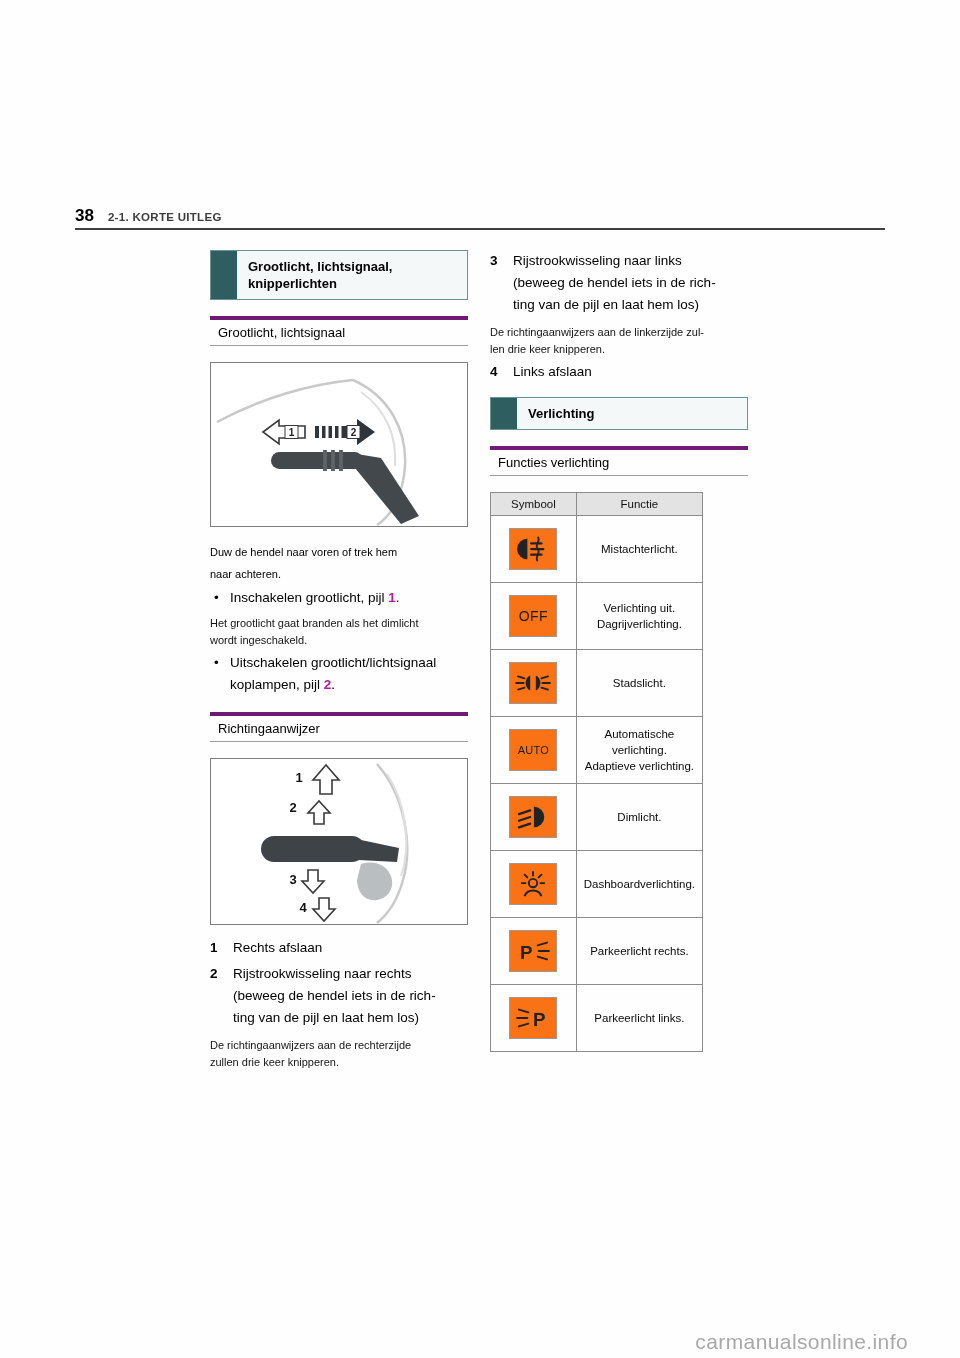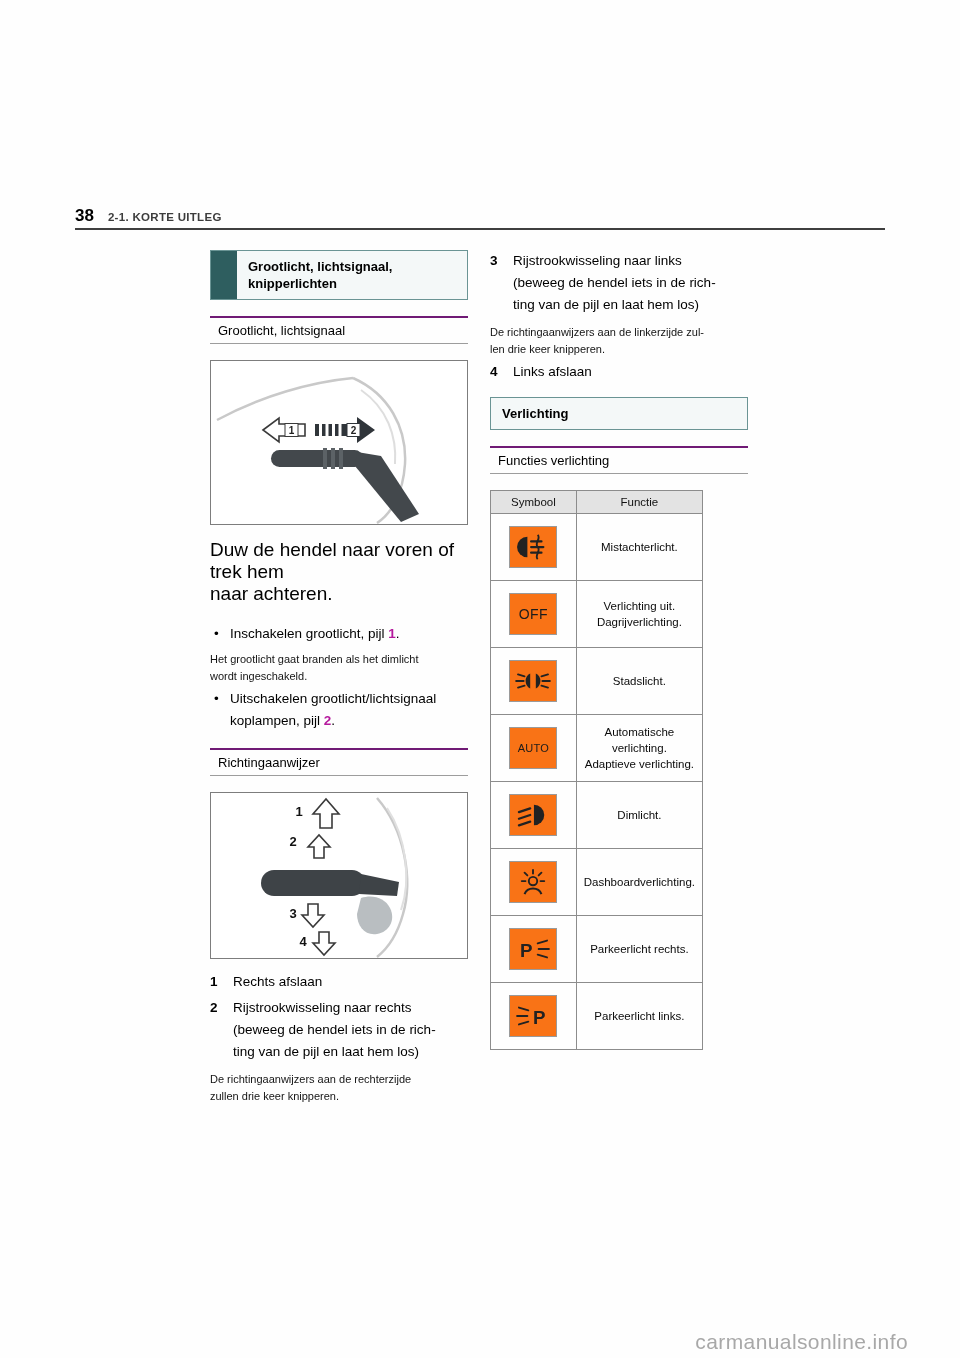--- a/index.html
+++ b/index.html
@@ -27,45 +27,45 @@
   .col-left  { left:210px; }
   .col-right { left:490px; }
 
   
   .callout { display:flex; border:1px solid #6a9494; background:#f4f8f8; margin-bottom:16px; }
   .callout-bar { width:26px; flex:none; background:#2e5e5f; }
   .callout-title { font-weight:bold; font-size:13px; line-height:17px; padding:7px 11px; white-space:pre-line; }
 
   
   .subhead {
-    border-top:2px solid #701a75; border-bottom:1px solid #9d9d9d;
+    border-top:4px solid #701a75; border-bottom:1px solid #9d9d9d;
     font-size:13px; padding:5px 8px; margin-bottom:16px;
   }
 
   
   .figure { border:1px solid #7d7d7d; background:#fff; margin-bottom:14px; }
   .figure svg { display:block; width:100%; height:100%; }
   .fig1 { height:163px; }
   .fig2 { height:165px; margin-bottom:12px; }
 
-  .body-text { font-size:19px; line-height:22px; white-space:pre-line; margin-bottom:18px; }
+  .body-text { font-size:11px; line-height:22px; white-space:pre-line; margin-bottom:2px; }
 
   .bullet { display:flex; font-size:13.5px; line-height:22px; }
   .bullet .marker { width:16px; padding-left:4px; flex:none; }
   .bullet .btext { white-space:pre-line; }
   .ref { color:#b5199d; font-weight:bold; }
 
   .note { font-size:11px; line-height:16.5px; color:#141414; white-space:pre-line; margin:6px 0 4px 0; }
 
   .step { display:flex; font-size:13.5px; line-height:22px; margin-top:4px; }
   .step .num { width:23px; flex:none; font-weight:bold; }
   .step .stext { white-space:pre-line; }
 
   .mt8  { margin-top:8px; }
-  .mt14 { margin-top:14px;flex-direction:column; }
+  .mt14 { margin-top:14px; }
   .mt16 { margin-top:16px; }
 
   
   table.symtable { border-collapse:collapse; width:213px; font-size:11.5px; }
   .symtable th, .symtable td { border:1px solid #8c8c8c; text-align:center; vertical-align:middle; }
   .symtable th { background:#e3e3e3; font-weight:normal; padding:5px 0; color:#111; }
   .symtable td.sym { width:86px; height:64px; }
   .symtable td.fn { white-space:pre-line; line-height:16px; padding:4px 7px; color:#0a0a0a; }
   .symbox {
     display:inline-flex; align-items:center; justify-content:center;

